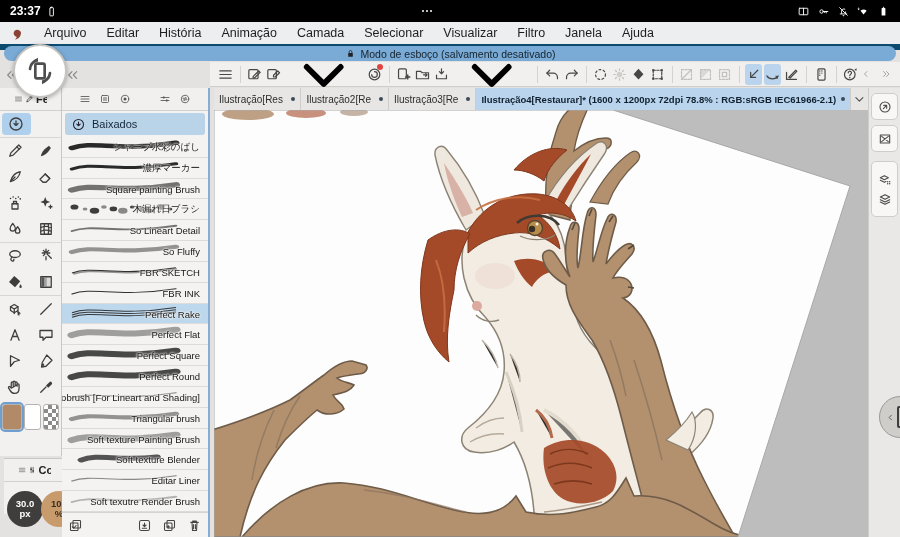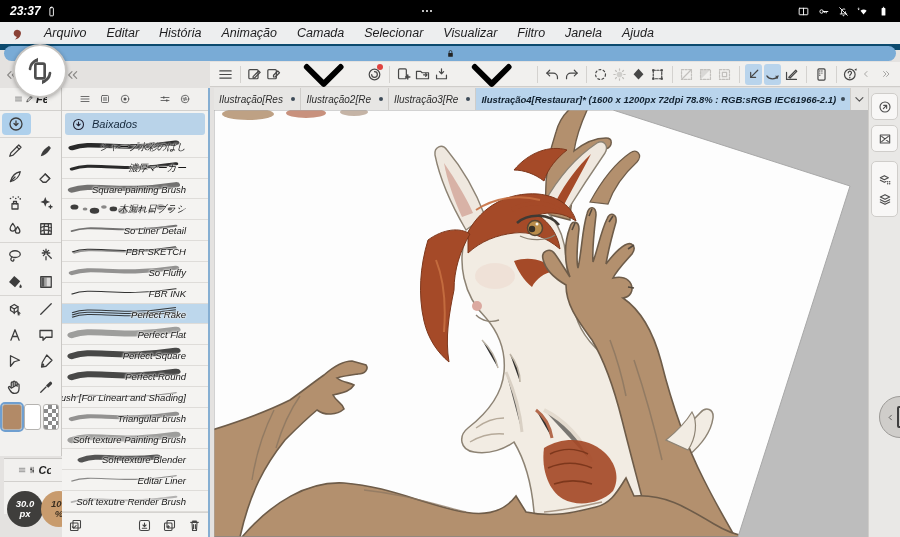--- a/index.html
+++ b/index.html
@@ -1,17 +1,17 @@
 <!DOCTYPE html>
 <html><head>
 <meta charset="utf-8">
 <style>
   html,body{margin:0;padding:0;background:#555;}
   .screen{position:relative;width:900px;height:537px;overflow:hidden;background:#e4e2e0;
-    font-family:"Liberation Sans",sans-serif;font-style:italic;-webkit-font-smoothing:antialiased;}
+    font-family:"Liberation Sans",sans-serif;-webkit-font-smoothing:antialiased;}
   .ic{display:inline-flex;align-items:center;justify-content:center;}
   .ic svg{width:100%;height:100%;stroke:currentColor;fill:none;stroke-width:1.7;stroke-linecap:round;stroke-linejoin:round;}
   
   .statusbar{position:absolute;left:0;top:0;width:900px;height:22px;background:#000;color:#fff;
     display:flex;align-items:center;font-size:12px;font-weight:bold;}
   .sb-left{display:flex;align-items:center;gap:4px;padding-left:10px;}
   .sb-center{flex:1;display:flex;justify-content:center;}
   .sb-right{display:flex;align-items:center;gap:7px;padding-right:10px;}
   .sb-ic{width:13px;height:13px;color:#fff;}
   .sb-dots{width:34px;height:12px;color:#fff;}
@@ -68,21 +68,21 @@
   
   .brush-panel{position:absolute;left:62px;top:88px;width:148px;height:449px;background:#f4f3f1;
     border-right:2px solid #85aed2;box-sizing:border-box;z-index:2;display:flex;flex-direction:column;}
   .bx-row{height:22px;margin:2px 3px;background:#b9d3e9;border-radius:3px;display:flex;align-items:center;gap:6px;
     padding:0 6px;font-size:11px;color:#14273a;}
   .bx-row .ic{width:15px;height:15px;color:#223;}
   .brush-list{flex:1;display:flex;flex-direction:column;overflow:hidden;}
   .brush-row{flex:1;position:relative;border-bottom:1px solid #dedcd9;}
   .brush-row.selected{background:#bdd7ec;}
   .brush-row svg{position:absolute;left:3px;top:2px;width:118px;height:15px;}
-  .brush-name{position:absolute;right:22px;top:50%;transform:translateY(-50%);font-size:9.5px;color:#171717;white-space:nowrap;
+  .brush-name{position:absolute;right:8px;top:50%;transform:translateY(-50%);font-size:9.5px;color:#171717;white-space:nowrap;
     text-shadow:0 0 2px #f4f3f1,0 0 2px #f4f3f1,0 0 3px #f4f3f1;text-align:center;}
   .brush-footer{height:24px;border-top:1px solid #d5d3d0;display:flex;align-items:center;padding:0 6px;gap:10px;color:#444;}
   .brush-footer .ic{width:15px;height:15px;}
   .bf-spacer{flex:1;}
   
   .canvas-zone{position:absolute;left:214px;top:88px;width:658px;height:449px;}
   .tabbar{position:absolute;left:0;top:0;width:658px;height:22px;background:#e7e6e4;border-bottom:1px solid #c9c7c4;
     display:flex;align-items:center;}
   .dtab{display:flex;align-items:center;height:22px;border-right:1px solid #cfcdca;padding:0 5px;box-sizing:border-box;}
   .dtab .lbl{font-size:10px;color:#2c2c2c;white-space:nowrap;overflow:hidden;}
@@ -191,20 +191,21 @@
       </nav>
   </div>
 
   <div class="banner">
     <span class="ic">
         <svg viewBox="0 0 24 24">
           <rect x="7" y="11" width="10" height="8" rx="1.2" fill="currentColor" stroke="none"></rect>
           <path d="M9 11V8.5a3 3 0 0 1 6 0V11"></path>
         </svg>
       </span>
+    <span>Modo de esboço (salvamento desativado)</span>
   </div>
 
   <div class="collapse-strip">
     <button class="collapse-btn ic" style="left:3px">
         <svg viewBox="0 0 24 24">
           <path d="M12 7l-5 5 5 5M19 7l-5 5 5 5"></path>
         </svg>
       </button>
     <button class="collapse-btn ic" style="left:64px">
         <svg viewBox="0 0 24 24">
@@ -732,34 +733,34 @@
             <circle cx="73" cy="13" r="2.4" fill="#1d1d1d" opacity="0.85"></circle>
             <circle cx="81" cy="8" r="3.6" fill="#1d1d1d" opacity="0.5"></circle>
             <circle cx="89" cy="10.5" r="2" fill="#1d1d1d" opacity="0.85"></circle>
           </svg>
           <span class="brush-name">木漏れ日ブラシ</span>
         </div>
         <div class="brush-row">
           <svg viewBox="0 0 100 20" preserveAspectRatio="none">
             <path d="M6 12 C 24 2, 44 17, 94 5" stroke="#1d1d1d" stroke-width="2.5" fill="none" opacity="0.6" stroke-linecap="round"></path>
           </svg>
-          <span class="brush-name">So Liner Detail</span>
+          <span class="brush-name">So Lineart Detail</span>
+        </div>
+        <div class="brush-row">
+          <svg viewBox="0 0 100 20" preserveAspectRatio="none">
+            <path d="M6 12 C 24 2, 44 17, 94 5" stroke="#1d1d1d" stroke-width="5.5" fill="none" opacity="0.45" stroke-linecap="round"></path>
+          </svg>
+          <span class="brush-name">So Fluffy</span>
         </div>
         <div class="brush-row">
           <svg viewBox="0 0 100 20" preserveAspectRatio="none">
             <path d="M6 12 C 24 2, 44 17, 94 5" stroke="#1d1d1d" stroke-width="1.4" fill="none" opacity=".9"></path>
             <path d="M6 12 C 24 2, 44 17, 94 5" transform="translate(1 1.5)" stroke="#1d1d1d" stroke-width="2.2" fill="none" opacity=".45"></path>
           </svg>
           <span class="brush-name">FBR SKETCH</span>
-        </div>
-        <div class="brush-row">
-          <svg viewBox="0 0 100 20" preserveAspectRatio="none">
-            <path d="M6 12 C 24 2, 44 17, 94 5" stroke="#1d1d1d" stroke-width="5.5" fill="none" opacity="0.45" stroke-linecap="round"></path>
-          </svg>
-          <span class="brush-name">So Fluffy</span>
         </div>
         <div class="brush-row">
           <svg viewBox="0 0 100 20" preserveAspectRatio="none">
             <path d="M6 12 C 24 2, 44 17, 94 5" stroke="#1d1d1d" stroke-width="1.3" fill="none" opacity="0.9" stroke-linecap="round"></path>
           </svg>
           <span class="brush-name">FBR INK</span>
         </div>
         <div class="brush-row selected">
           <svg viewBox="0 0 100 20" preserveAspectRatio="none">
             <path d="M6 12 C 24 2, 44 17, 94 5" transform="translate(0 -3)" stroke="#1d1d1d" stroke-width="1.3" fill="none" opacity=".85"></path>

